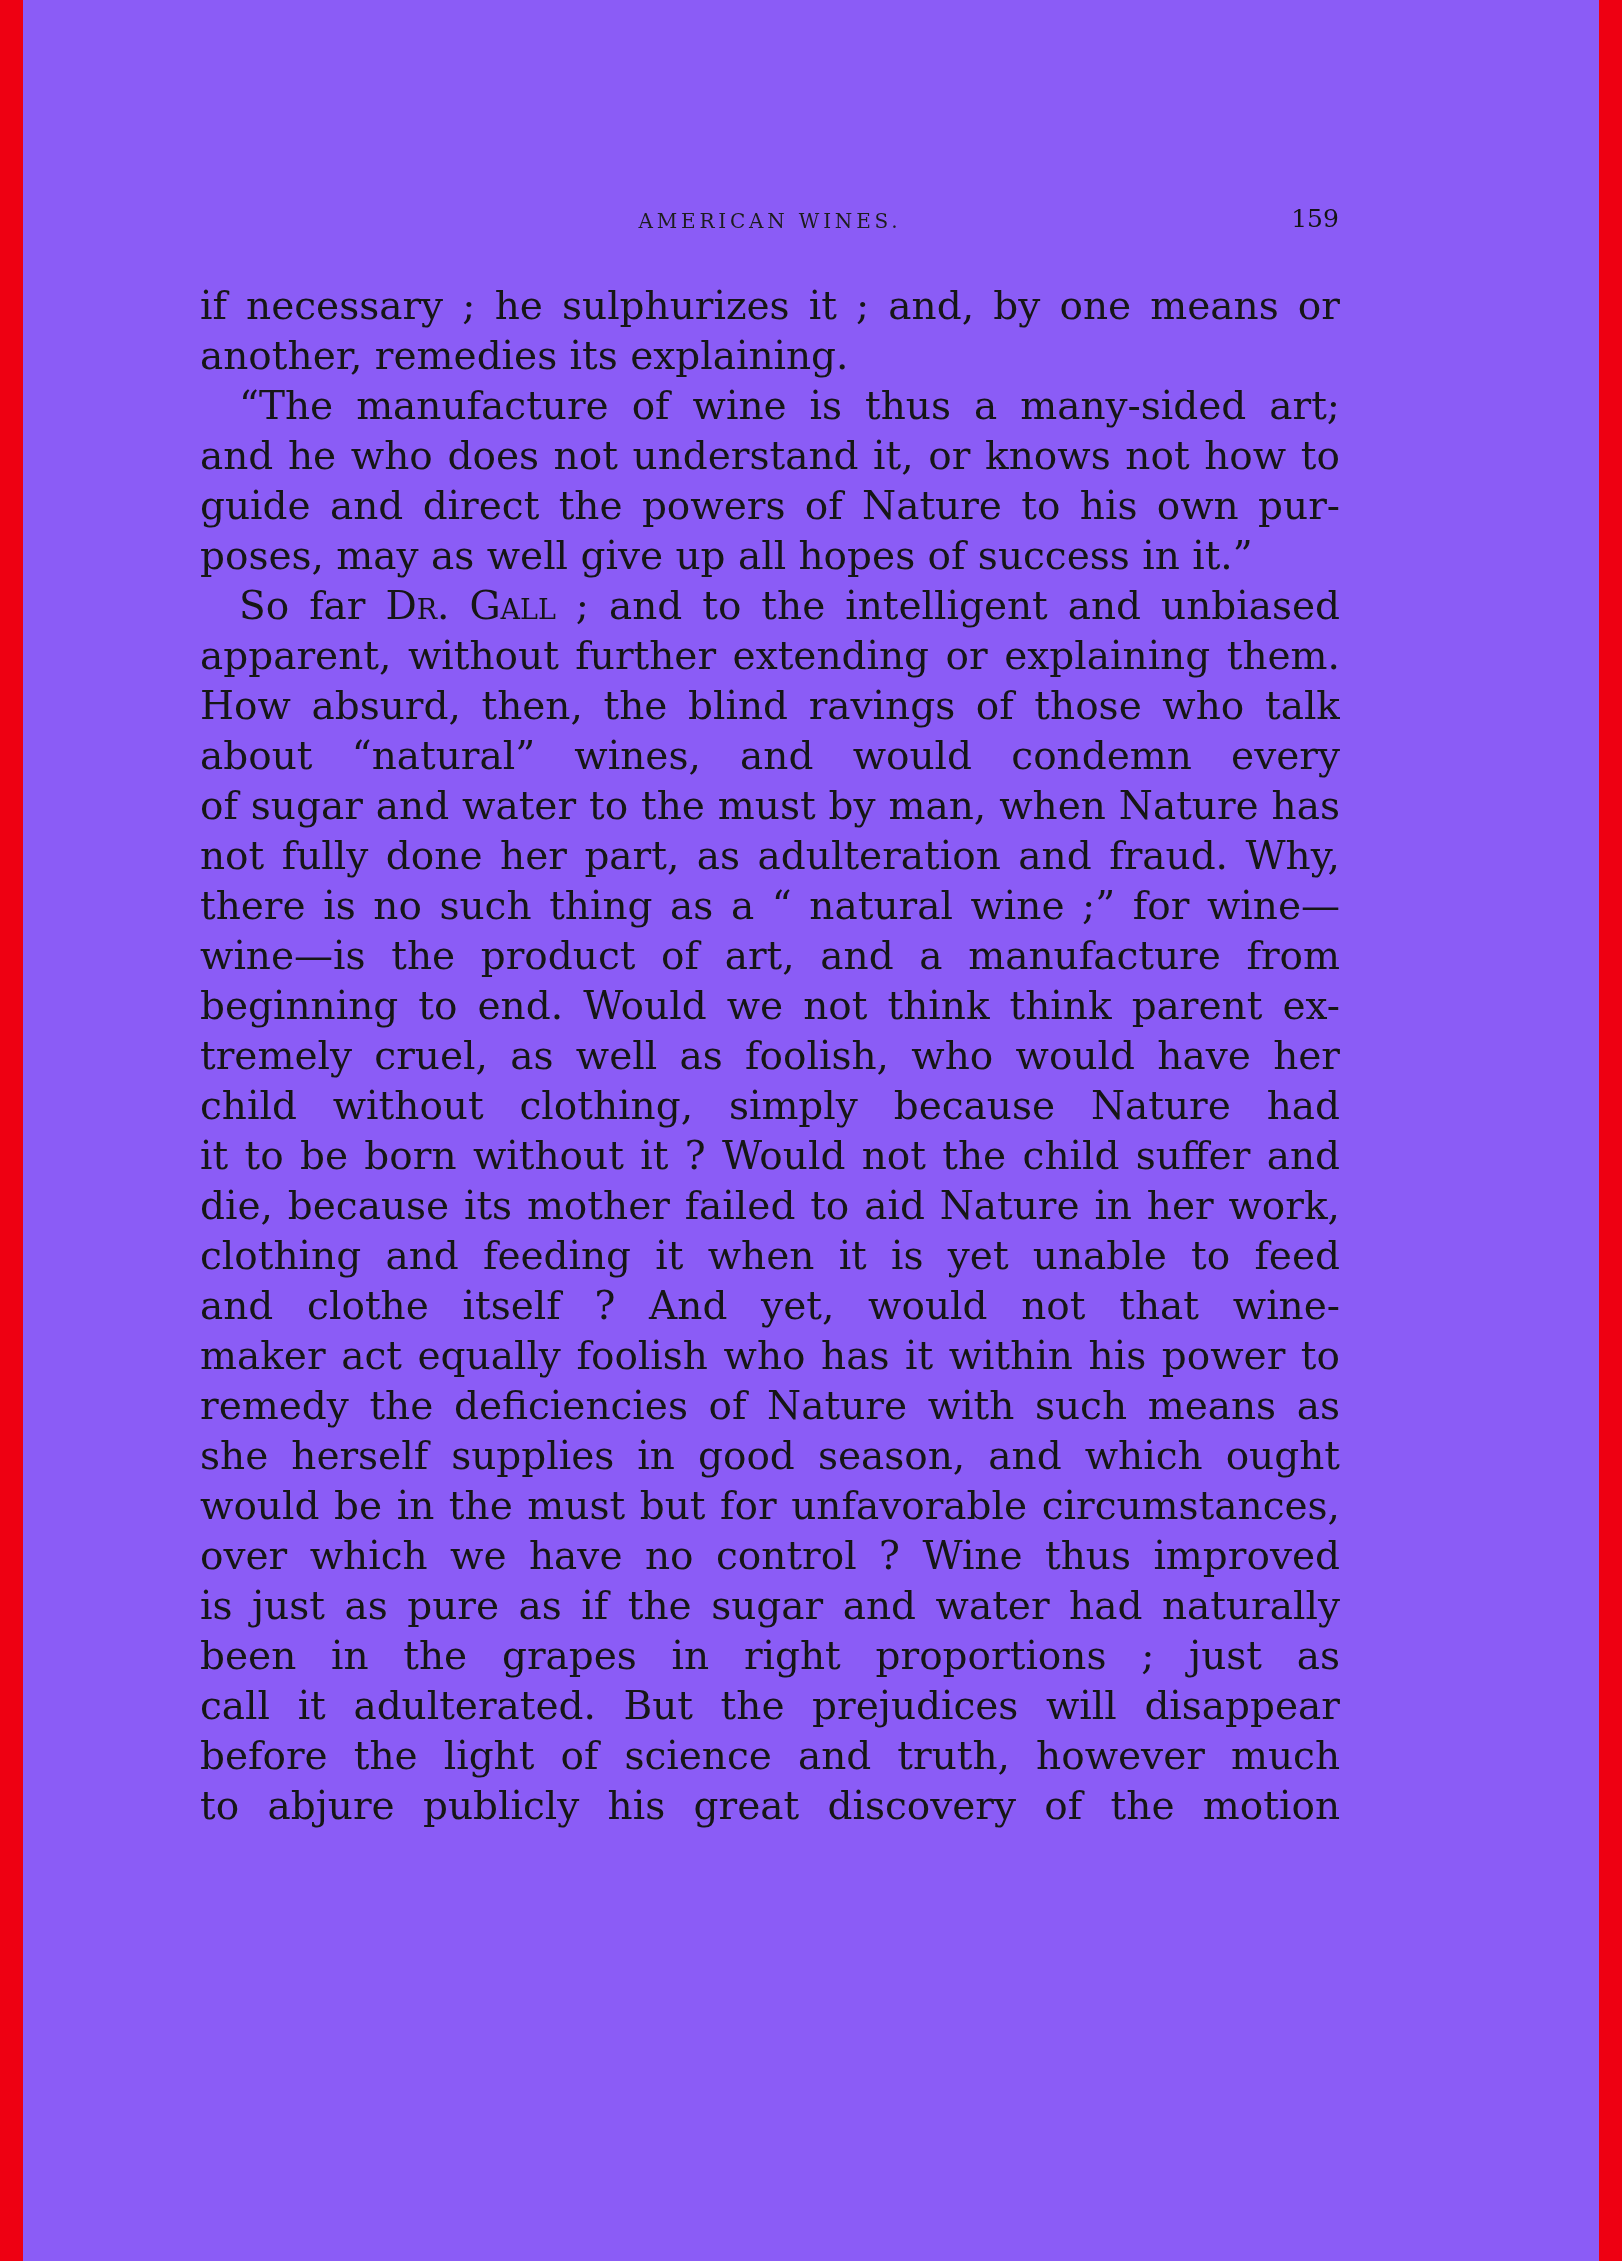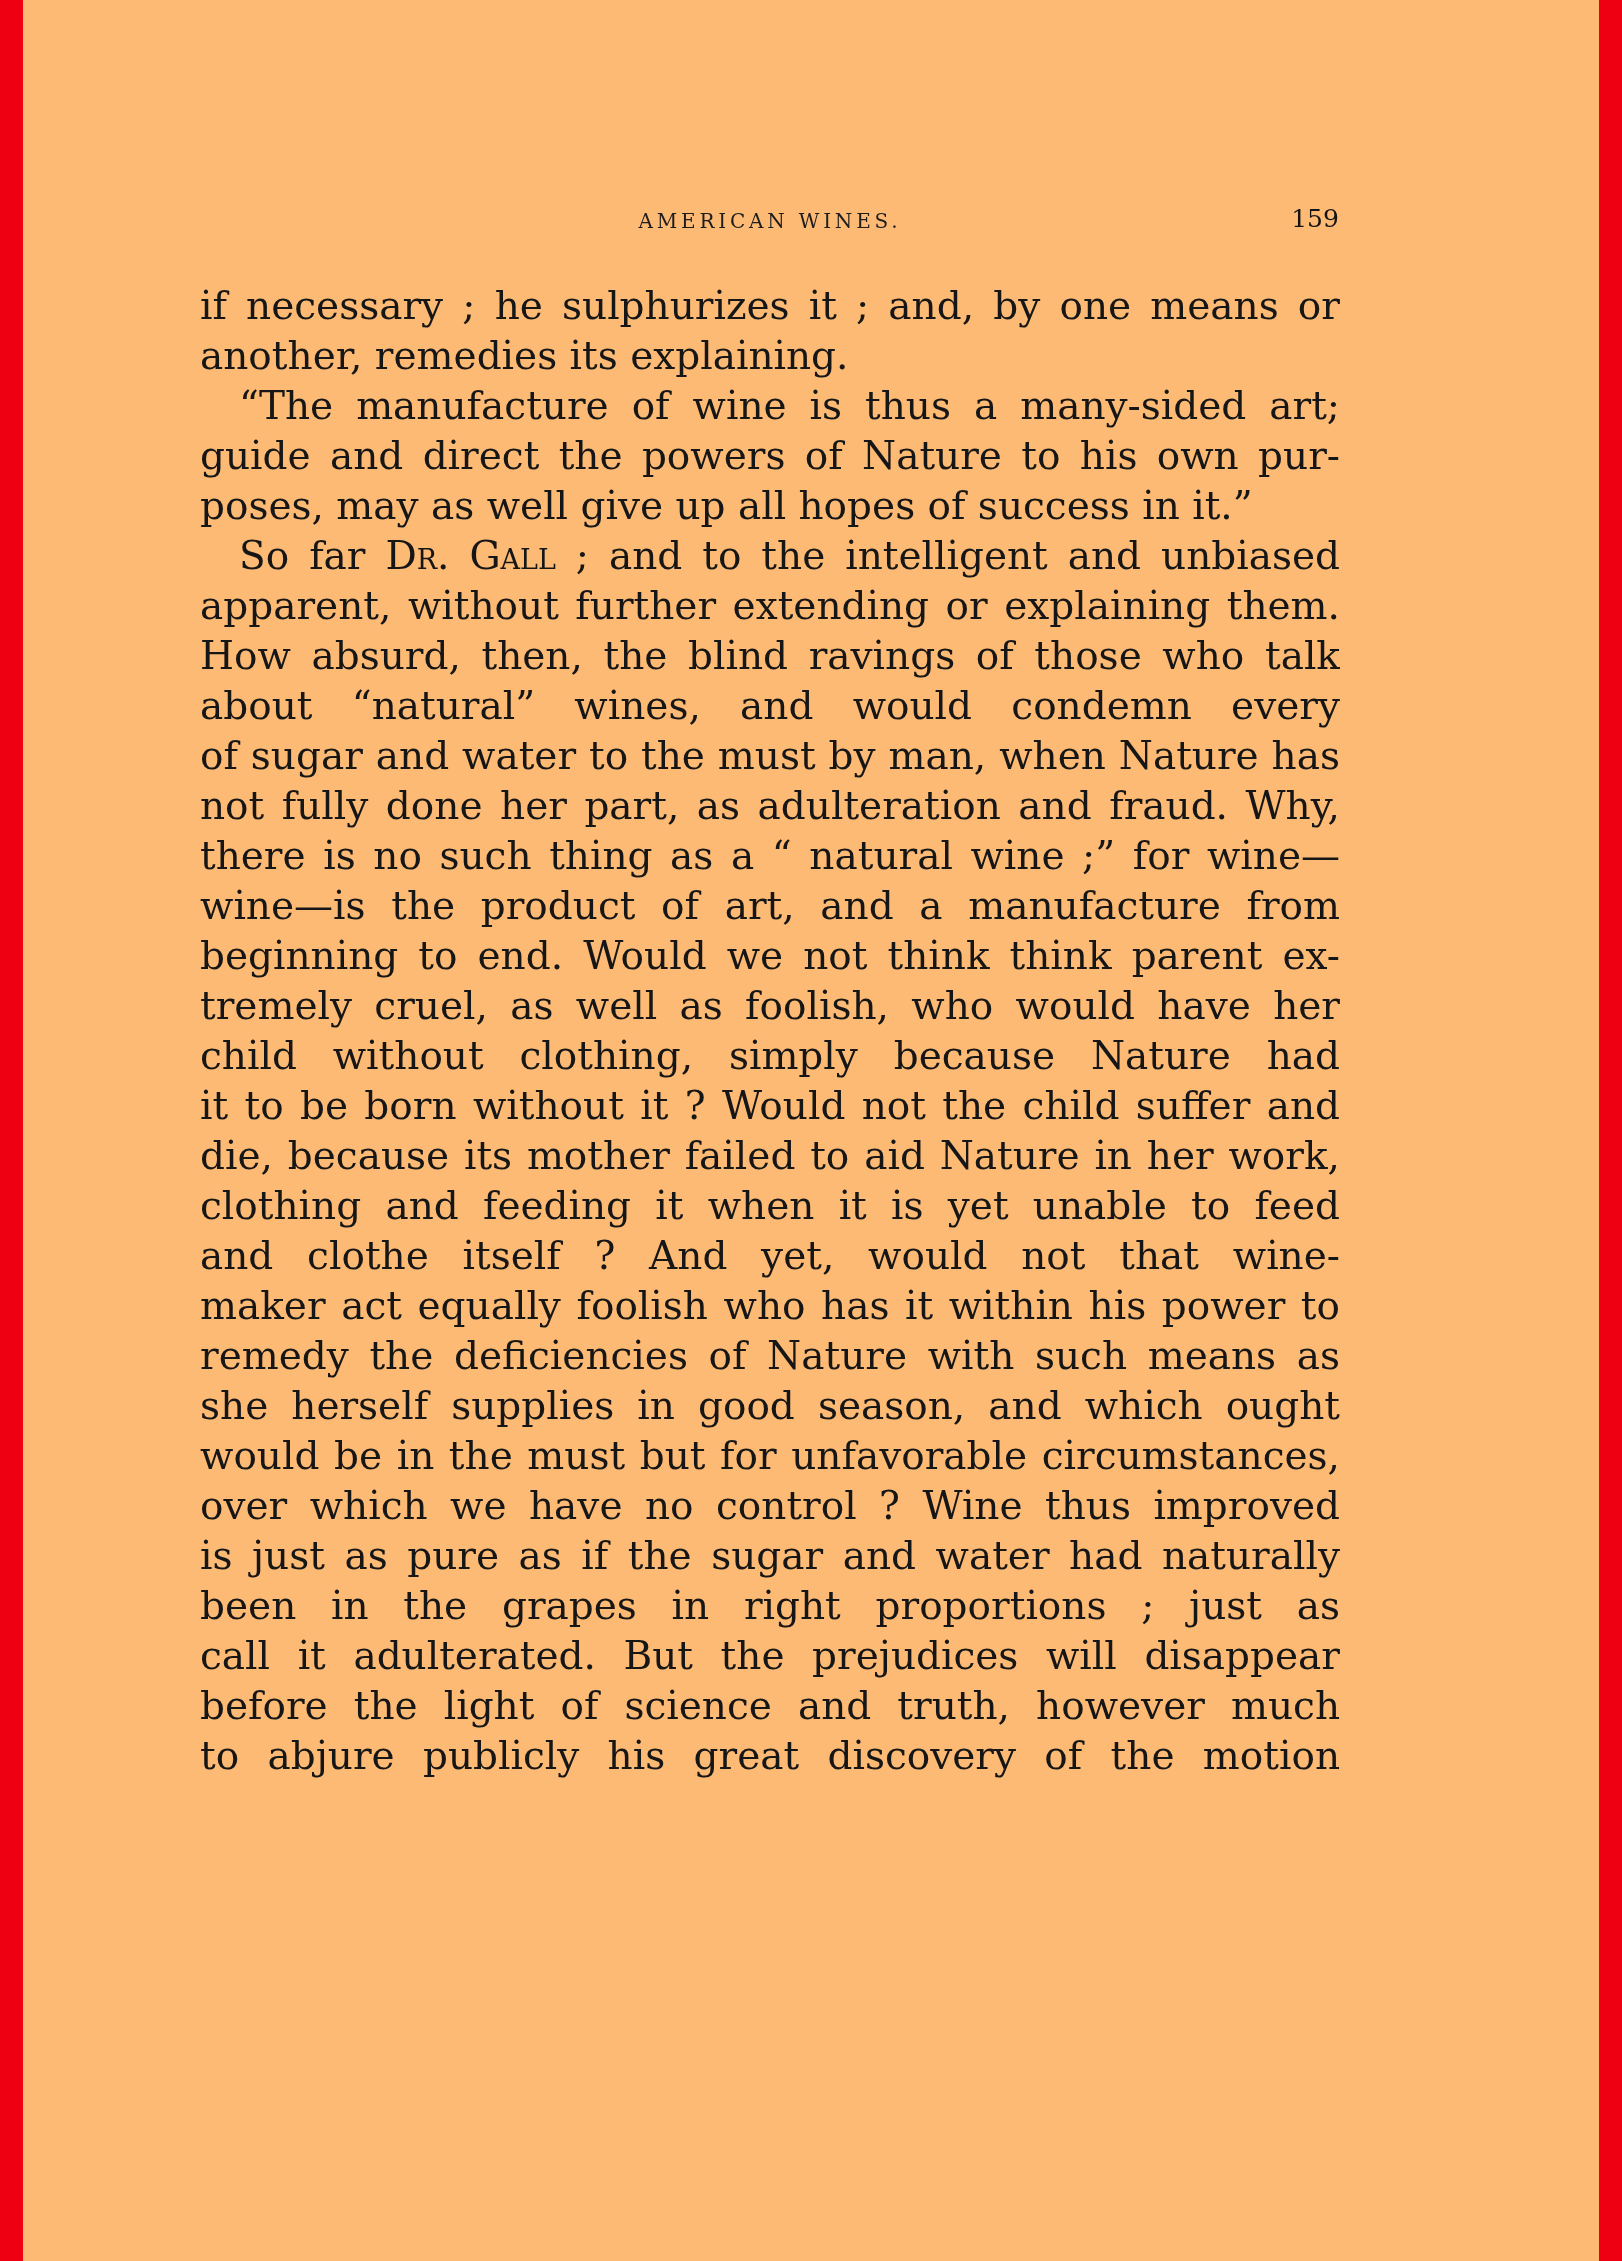--- a/index.html
+++ b/index.html
@@ -4,21 +4,21 @@
 <style>
   html, body {
     margin: 0;
     padding: 0;
     background: #ffffff;
   }
   .canvas {
     position: relative;
     width: 1622px;
     height: 2261px;
-    background: #fdba74;
+    background: #8b5cf6;
     overflow: hidden;
     font-family: "DejaVu Serif", serif;
     color: #171717;
   }
   .redbar {
     position: absolute;
     top: 0;
     bottom: 0;
     width: 23px;
     background: #ee0012;
@@ -84,20 +84,21 @@
   <div class="content">
     <div class="header">
       <span class="running-title">AMERICAN WINES.</span>
       <span class="page-number">159</span>
     </div>
 
     <div class="body-text" id="body-lines">
         <div class="line">if necessary ; he sulphurizes it ; and, by one means or</div>
         <div class="line para-end">another, remedies its explaining.</div>
         <div class="line indent">“The manufacture of wine is thus a many-sided art;</div>
+        <div class="line">and he who does not understand it, or knows not how to</div>
         <div class="line">guide and direct the powers of Nature to his own pur-</div>
         <div class="line para-end">poses, may as well give up all hopes of success in it.”</div>
         <div class="line indent">So far <span class="sc">Dr. Gall</span> ; and to the intelligent and unbiased</div>
         <div class="line">apparent, without further extending or explaining them.</div>
         <div class="line">How absurd, then, the blind ravings of those who talk</div>
         <div class="line">about “natural” wines, and would condemn every addition</div>
         <div class="line">of sugar and water to the must by man, when Nature has</div>
         <div class="line">not fully done her part, as adulteration and fraud.  Why,</div>
         <div class="line">there is no such thing as a “ natural wine ;” for wine—good</div>
         <div class="line">wine—is the product of art, and a manufacture from</div>

